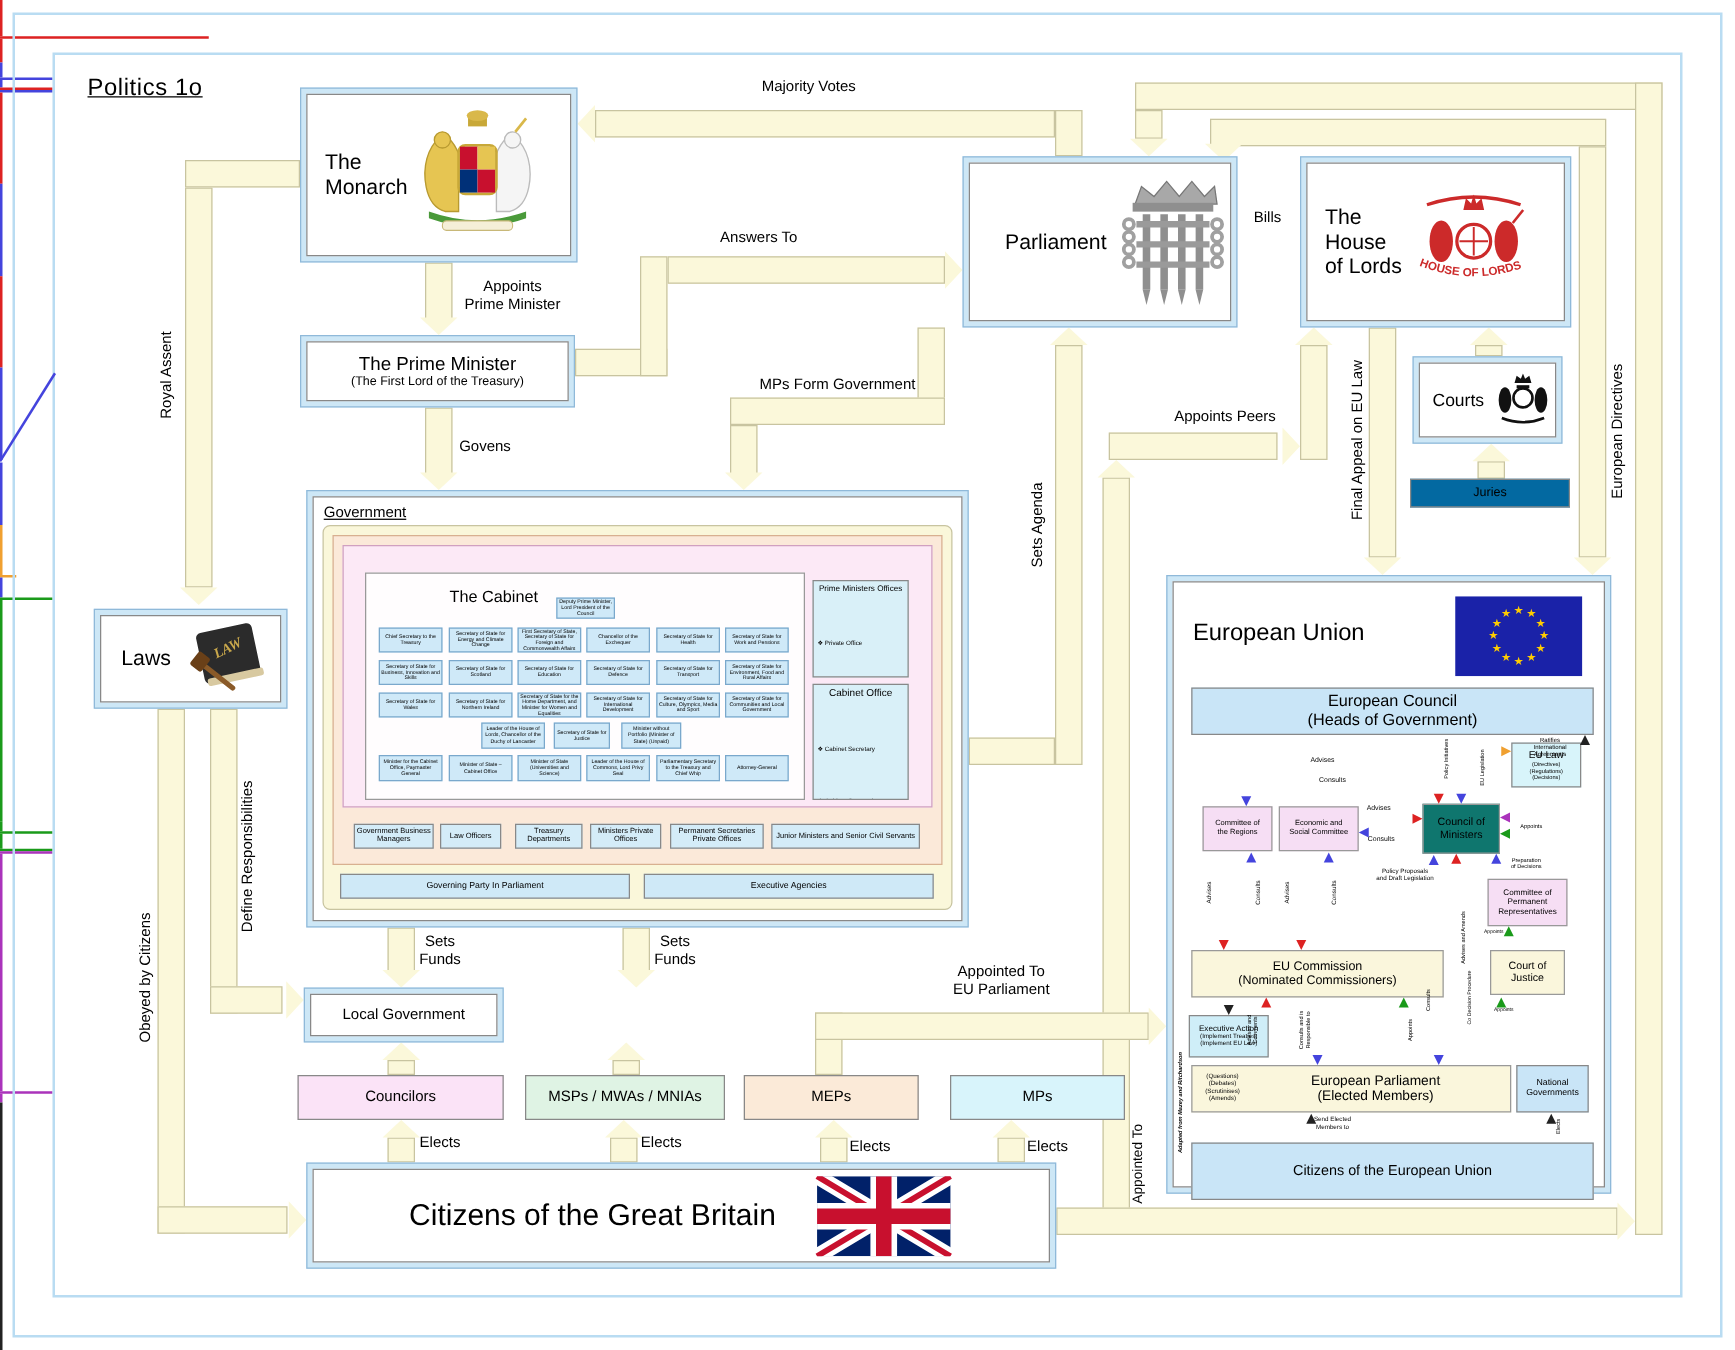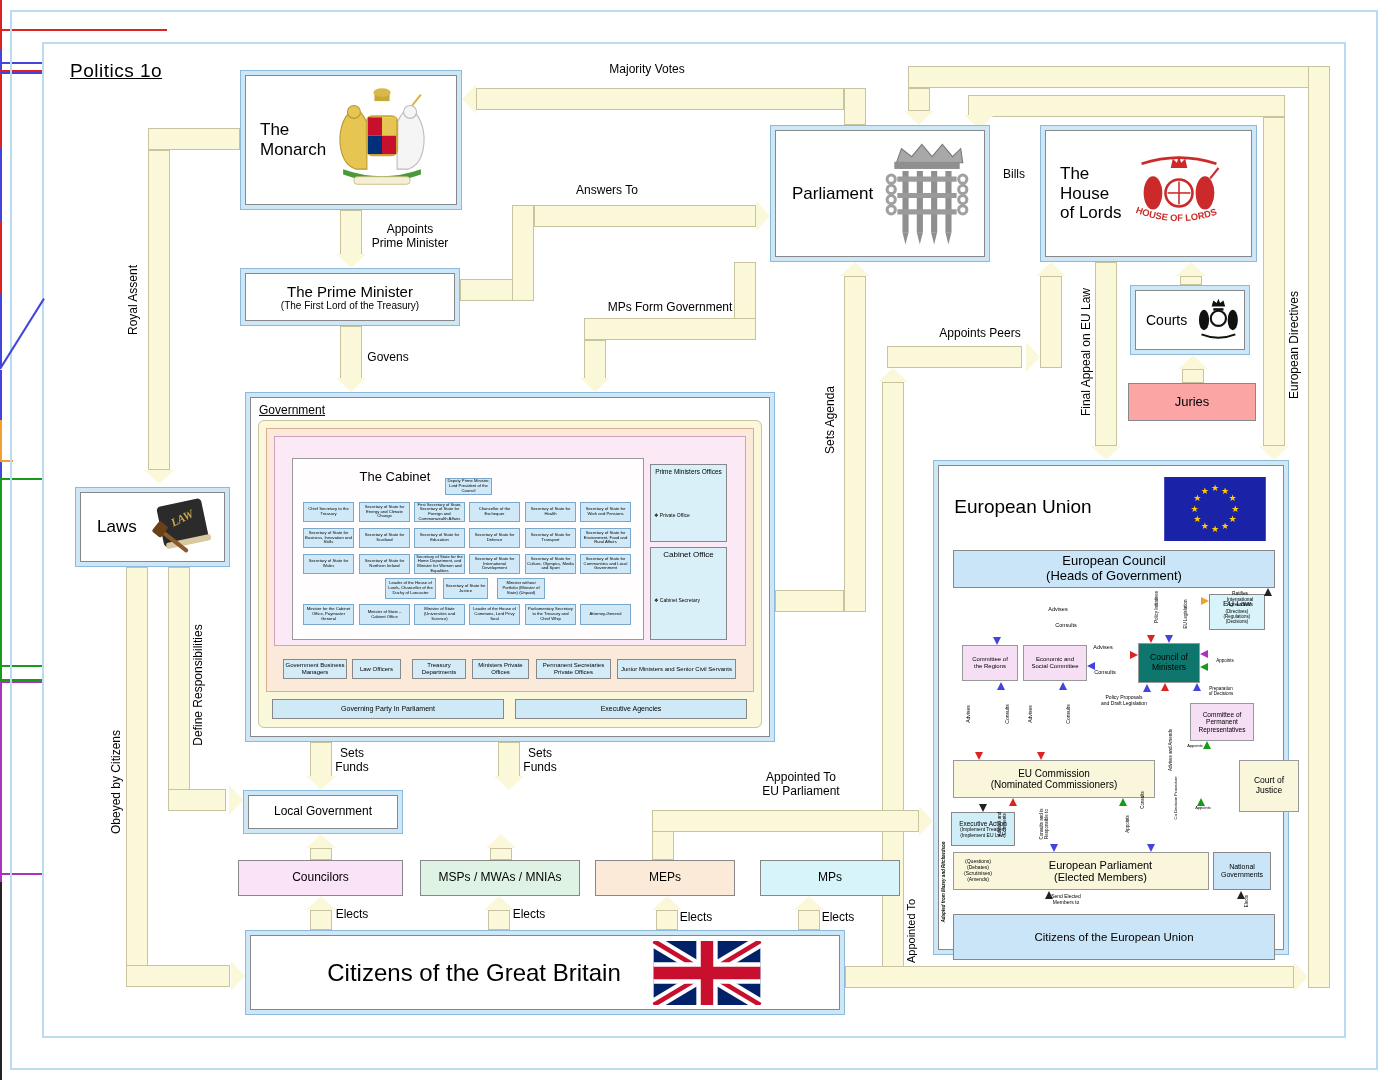--- a/index.html
+++ b/index.html
@@ -116,21 +116,21 @@
           <rect x="50" y="27" width="13" height="17" fill="#e6c552"></rect>
         <rect x="37" y="44" width="13" height="17" fill="#003078"></rect>
           <rect x="50" y="44" width="13" height="17" fill="#c8102e"></rect>
         <path d="M14,75 Q50,88 86,75 L86,80 Q50,93 14,80 Z" fill="#4a9a3a"></path>
         <rect x="24" y="82" width="52" height="7" rx="3" fill="#f5efd8" stroke="#c8b878" stroke-width="0.8"></rect>
       </svg>
     </div>
   </div>
 
   <div class="bf" style="left:770px;top:125px;width:220px;height:137px">
-    <div class="bfi row" style="padding-left:16px;gap:8px">
+    <div class="bfi row" style="padding-left:28px;gap:8px">
       <span style="font-size:17px">Parliament</span>
       <svg width="92" height="108" viewBox="0 0 90 105">
         <path d="M15,22 L20,8 L30,16 L40,4 L50,16 L60,4 L70,16 L78,8 L80,22 Z" fill="#a8a8a8" stroke="#777" stroke-width="1"></path>
         <rect x="13" y="21" width="64" height="7" fill="#8f8f8f"></rect>
         <g stroke="#8f8f8f" stroke-width="6">
           <line x1="24" y1="30" x2="24" y2="90"></line>
             <line x1="38" y1="30" x2="38" y2="90"></line>
           <line x1="52" y1="30" x2="52" y2="90"></line>
             <line x1="66" y1="30" x2="66" y2="90"></line>
         </g>
@@ -382,21 +382,21 @@
       </div>
       <div class="fb" style="left: 617px; top: 659px; width: 119px; height: 20px; background: rgb(212, 236, 248); border: 1px solid rgb(136, 136, 136); font-size: 6px;">
         <div>Junior Ministers and Senior Civil Servants</div>
       </div>
       <div class="fb" style="left: 272px; top: 699px; width: 232px; height: 20px; background: rgb(207, 233, 247); border: 1px solid rgb(136, 136, 136); font-size: 7px;">
         <div>Governing Party In Parliament</div>
       </div>
       <div class="fb" style="left: 515px; top: 699px; width: 232px; height: 20px; background: rgb(207, 233, 247); border: 1px solid rgb(136, 136, 136); font-size: 7px;">
         <div>Executive Agencies</div>
       </div>
-      <div class="fb" style="left: 1128px; top: 383px; width: 128px; height: 38px; background: #fca5a5; border: 1px solid rgb(136, 136, 136); font-size: 13px;">
+      <div class="fb" style="left: 1128px; top: 383px; width: 128px; height: 23px; background: #0369a1; border: 1px solid rgb(136, 136, 136); font-size: 10px;">
         <div>Juries</div>
       </div>
       <div class="fb" style="left: 238px; top: 860px; width: 165px; height: 36px; background: rgb(251, 227, 247); border: 1px solid rgb(136, 136, 136); font-size: 12px;">
         <div>Councilors</div>
       </div>
       <div class="fb" style="left: 420px; top: 860px; width: 160px; height: 36px; background: rgb(223, 243, 228); border: 1px solid rgb(136, 136, 136); font-size: 12px;">
         <div>MSPs / MWAs / MNIAs</div>
       </div>
       <div class="fb" style="left: 595px; top: 860px; width: 140px; height: 36px; background: rgb(251, 234, 216); border: 1px solid rgb(136, 136, 136); font-size: 12px;">
         <div>MEPs</div>
@@ -424,21 +424,21 @@
       </div>
       <div class="fb" style="left: 1138px; top: 643px; width: 62px; height: 40px; background: #0f766e; border: 1px solid rgb(153, 153, 153); font-size: 8.5px;">
         <div>Council of</div>
         <div>Ministers</div>
       </div>
       <div class="fb" style="left: 1190px; top: 703px; width: 64px; height: 38px; background: rgb(246, 222, 244); border: 1px solid rgb(153, 153, 153); font-size: 6.5px;">
         <div>Committee of</div>
         <div>Permanent</div>
         <div>Representatives</div>
       </div>
-      <div class="fb" style="left: 1192px; top: 760px; width: 60px; height: 52px; background: rgb(250, 246, 220); border: 1px solid rgb(153, 153, 153); font-size: 8.5px; margin-left: 47px;">
+      <div class="fb" style="left: 1192px; top: 760px; width: 60px; height: 36px; background: rgb(250, 246, 220); border: 1px solid rgb(153, 153, 153); font-size: 8.5px;">
         <div>Court of</div>
         <div>Justice</div>
       </div>
       <div class="fb" style="left: 953px; top: 760px; width: 202px; height: 38px; background: rgb(250, 246, 220); border: 1px solid rgb(153, 153, 153); font-size: 10px;">
         <div>EU Commission</div>
         <div>(Nominated Commissioners)</div>
       </div>
       <div class="fb" style="left: 951px; top: 812px; width: 64px; height: 34px; background: rgb(207, 238, 248); border: 1px solid rgb(136, 136, 136); font-size: 5px;">
         <div style="font-size: 6.5px;">Executive Action</div>
         <div>(Implement Treaties)</div>

